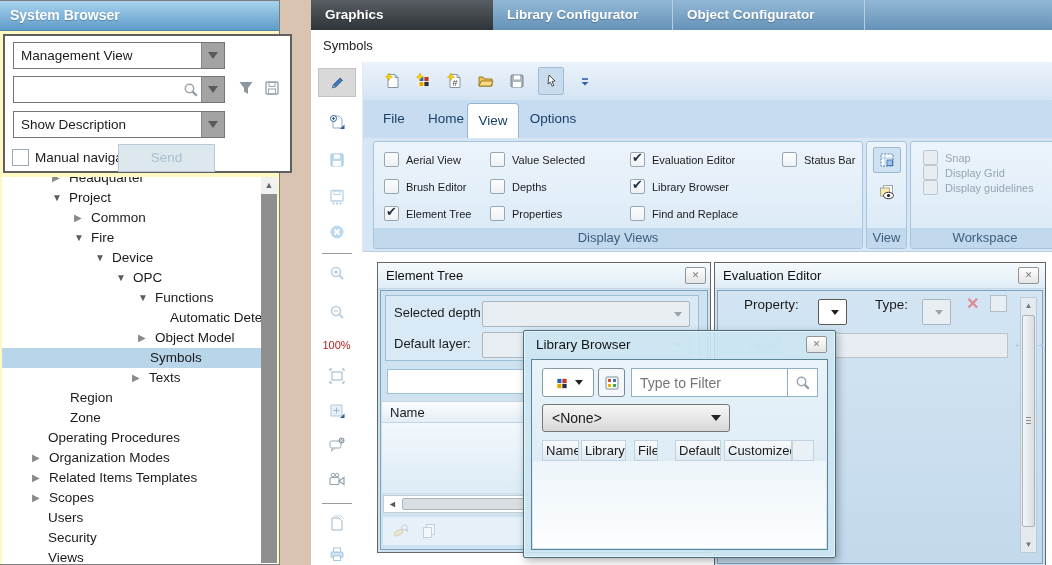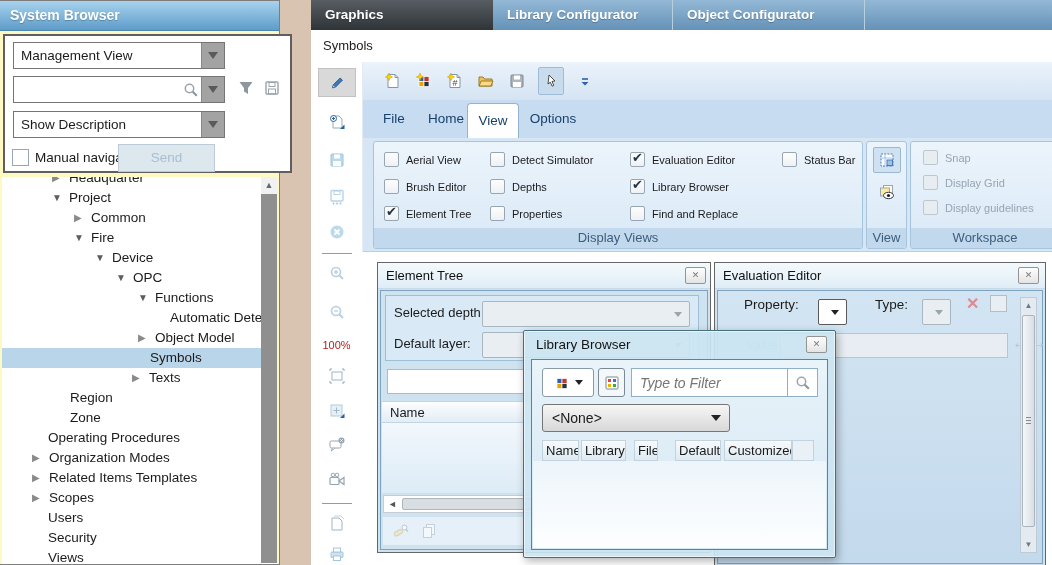--- a/index.html
+++ b/index.html
@@ -59,21 +59,21 @@
   .g-ws { left:547px; width:150px; }
   .dvgrid { position:absolute; left:10px; top:4px; display:grid; grid-template-columns:106px 140px 133px 92px; grid-auto-rows:27px; align-items:center; }
   .cbitem { display:flex; align-items:center; gap:7px; font-size:11px; white-space:nowrap; }
   .cbbox { width:15px; height:15px; border:1px solid #98a6b3; border-radius:2px; background:linear-gradient(180deg,#fdfdfd,#eef1f4); position:relative; flex:none; }
   .cbbox.checked::after { content:"✔"; position:absolute; left:1px; top:-3px; font-size:13px; color:#20344a; }
   .cbitem.disabled { color:#97a5b2; }
   .cbitem.disabled .cbbox { background:#e8edf1; border-color:#bcc7d0; }
   .vicons { position:absolute; left:6px; top:5px; display:flex; flex-direction:column; gap:6px; align-items:center; }
   .vico { width:28px; height:26px; display:flex; align-items:center; justify-content:center; }
   .vico.pressed { background:#cfe2f2; border:1px solid #9ab8d4; border-radius:2px; }
-  .wschecks { position:absolute; left:12px; top:8px; display:flex; flex-direction:column; gap:10px; }
+  .wschecks { position:absolute; left:12px; top:8px; display:flex; flex-direction:column; }
   .canvas { position:absolute; left:51px; top:252px; right:0; bottom:0; background:#fff; }
 
   
   .panel { position:absolute; border:1px solid #666; background:#cfe2f0; z-index:10; }
   .ptitle { position:relative; height:26px; background:linear-gradient(180deg,#f4fafd,#e0edf6); border-bottom:1px solid #c9d9e6; line-height:25px; padding-left:8px; font-size:13px; color:#111; }
   .pclose { position:absolute; right:4px; top:4px; width:21px; height:17px; border:1px solid #949494; border-radius:2px; background:linear-gradient(180deg,#fefefe,#e4e4e4); color:#7c7c7c; font-size:9px; text-align:center; line-height:15px; }
   .pinner { position:absolute; left:2px; right:2px; top:27px; bottom:2px; border:1px solid #7da3c0; background:#cfe2f0; }
   .et { left:377px; top:262px; width:334px; height:291px; }
   .et-box { position:absolute; left:4px; right:8px; top:4px; height:66px; border:1px solid #9dbfd8; background:#d9e9f5; }
   .et-lab1 { position:absolute; left:8px; top:9px; }
@@ -105,21 +105,21 @@
   .ee-thumb { position:absolute; left:1px; right:1px; top:17px; height:212px; background:linear-gradient(90deg,#f4f7f9,#d8dee4); border:1px solid #a9b4bd; border-radius:2px; }
   .ee-grip { position:absolute; left:3px; right:3px; top:50%; margin-top:-4px; height:8px;
              background:repeating-linear-gradient(180deg,#8a8a8a 0 1px,transparent 1px 3px); }
 
   
   .lb { position:absolute; left:523px; top:330px; width:313px; height:228px; background:rgba(203,229,242,.92); border:1px solid #47707f; border-radius:2px; box-shadow:2px 3px 9px rgba(0,0,0,.3), inset 0 0 0 1px rgba(255,255,255,.55); z-index:30; }
   .lb-title { position:relative; height:27px; line-height:27px; padding-left:12px; font-size:13.5px; color:#141414; }
   .lb-inner { position:absolute; left:7px; right:7px; top:28px; bottom:7px; border:1px solid #5d8494; background:linear-gradient(180deg,#e9f3fa,#d3e6f2); }
   .lb-cubebtn { position:absolute; left:10px; top:8px; width:52px; height:29px; background:#fff; border:1px solid #8a9aa5; border-radius:3px; display:flex; align-items:center; justify-content:center; gap:5px; }
   .lb-sqbtn { position:absolute; left:66px; top:8px; width:27px; height:29px; background:#f4f8fb; border:1px solid #7a8a95; border-radius:3px; display:flex; align-items:center; justify-content:center; }
-  .lb-filter { position:absolute; left:99px; top:8px; width:157px; height:29px; background:#fff; border:1px solid #8fb0c4; font-style:italic; color:#9aa5ad; font-size:14px; padding-left:8px; font-family:"Liberation Sans",sans-serif; }
+  .lb-filter { position:absolute; left:99px; top:8px; width:157px; height:29px; background:#fff; border:1px solid #8fb0c4; color:#9aa5ad; font-size:14px; padding-left:8px; font-family:"Liberation Sans",sans-serif; }
   .lb-magbtn { position:absolute; left:255px; top:8px; width:31px; height:29px; background:#fff; border:1px solid #8fb0c4; display:flex; align-items:center; justify-content:center; }
   .lb-none { position:absolute; left:10px; top:44px; width:188px; height:28px; background:linear-gradient(180deg,#f6f6f6,#d8d8d8); border:1px solid #767676; border-radius:3px; display:flex; align-items:center; }
   .lb-none .txt { flex:1; padding-left:9px; font-size:14px; }
   .lb-none .ctri { width:0; height:0; border-left:5px solid transparent; border-right:5px solid transparent; border-top:6px solid #222; margin-right:8px; }
   .lb-header { position:absolute; left:1px; top:80px; height:21px; display:flex; }
   .lb-col { height:21px; background:linear-gradient(180deg,#f8fbfd,#dde9f1); border:1px solid #c2d2de; line-height:19px; padding:0 3px; font-size:13px; white-space:nowrap; overflow:hidden; }
   .lb-list { position:absolute; left:1px; right:1px; top:101px; bottom:1px; background:linear-gradient(180deg,#edf5fa,#fdfeff); }
 
   .ico svg, .qicon svg, .vico svg { display:block; }
   .ghost { opacity:.9; }
@@ -420,21 +420,21 @@
         </div>
       <div class="rcontent">
         <div class="group g-dv">
           <div class="dvgrid">
               <div class="cbitem" style="grid-area: 1 / 1;">
                 <span class="cbbox"></span>
                 <span>Aerial View</span>
               </div>
               <div class="cbitem" style="grid-area: 1 / 2;">
                 <span class="cbbox"></span>
-                <span>Detect Simulator</span>
+                <span>Value Selected</span>
               </div>
               <div class="cbitem" style="grid-area: 1 / 3;">
                 <span class="cbbox checked"></span>
                 <span>Evaluation Editor</span>
               </div>
               <div class="cbitem" style="grid-area: 1 / 4; padding-left: 19px;">
                 <span class="cbbox"></span>
                 <span>Status Bar</span>
               </div>
               <div class="cbitem" style="grid-area: 2 / 1;">

